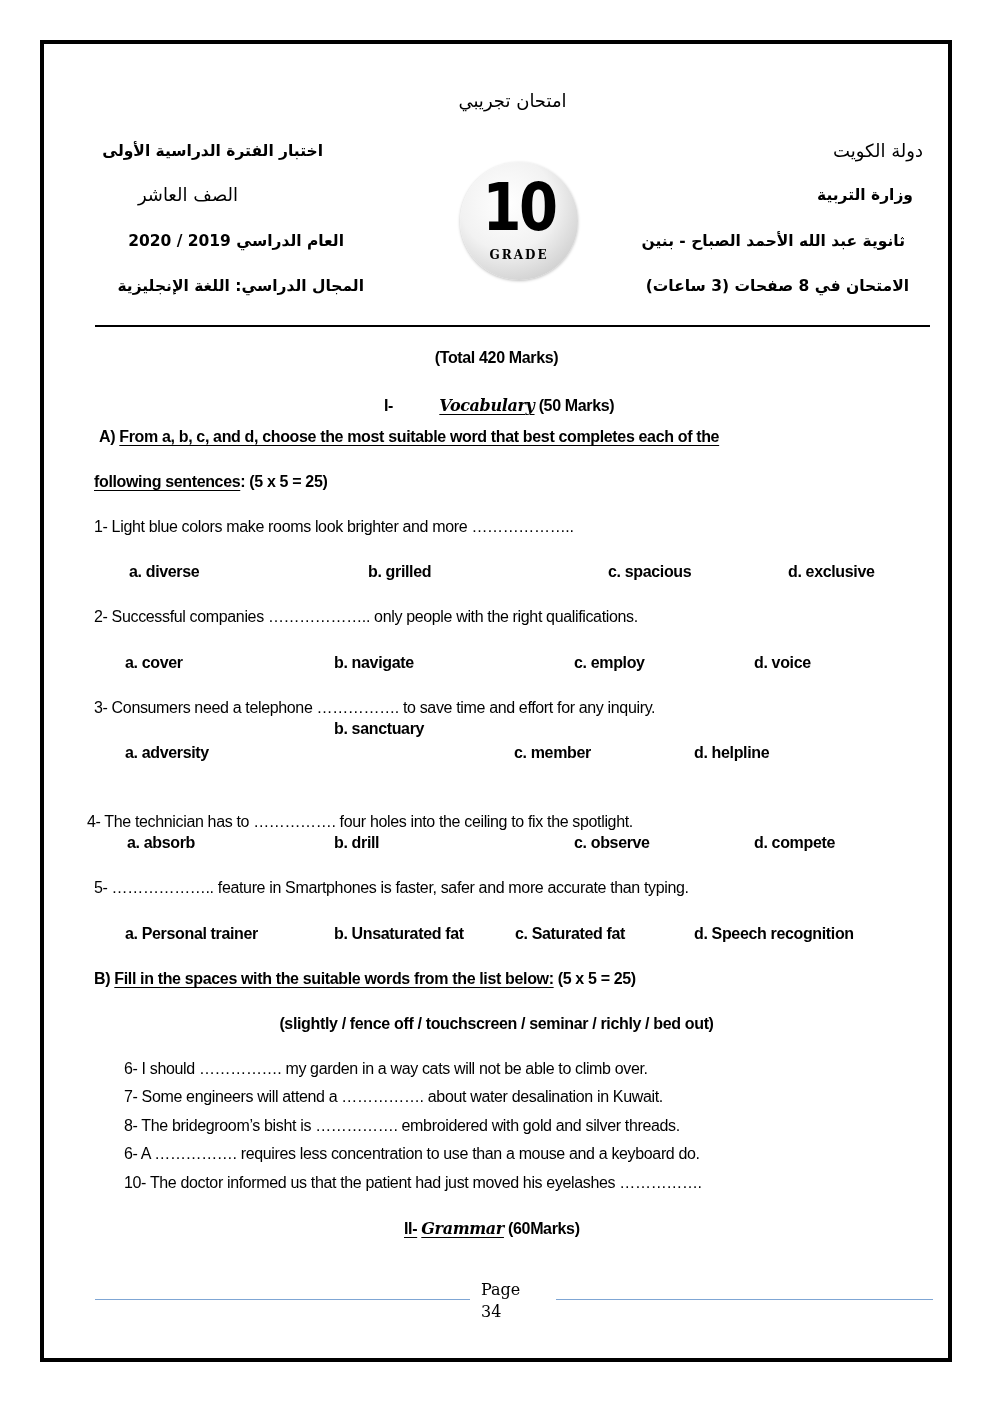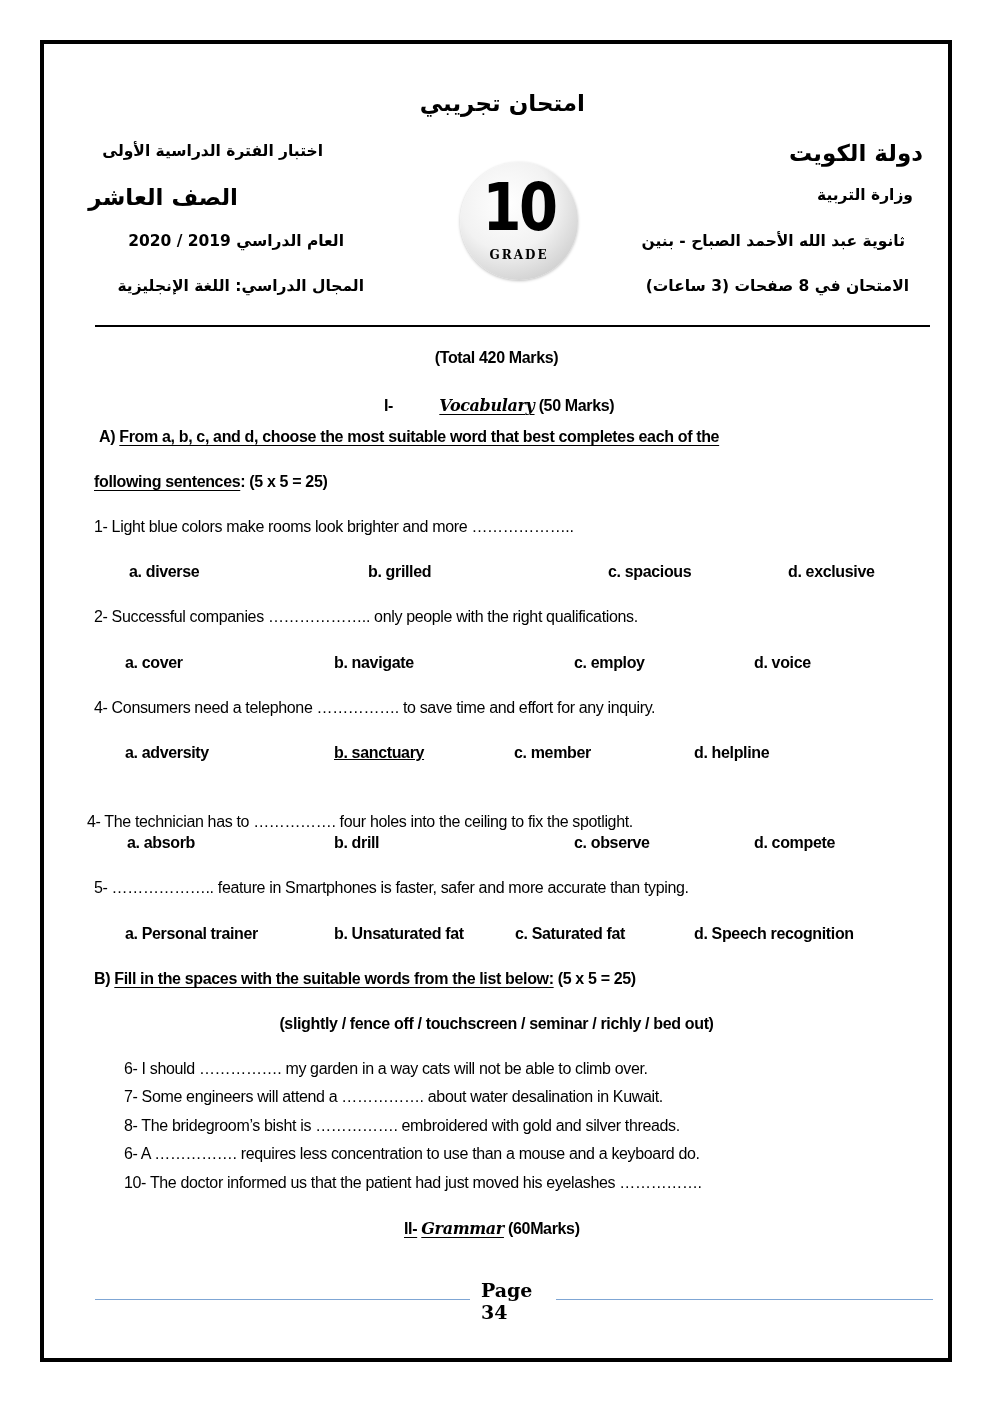--- a/index.html
+++ b/index.html
@@ -2,37 +2,37 @@
 <html><head>
 <meta charset="utf-8">
 <style>
   html, body { margin:0; padding:0; background:#fff; }
   body { width:993px; height:1404px; position:relative; overflow:hidden;
          font-family: "Liberation Sans", sans-serif; color:#000; }
   .frame { position:absolute; left:40px; top:40px; width:904px; height:1314px;
            border:4px solid #000; box-sizing:content-box; }
   .abs { position:absolute; white-space:nowrap; }
   .ar { direction:rtl; font-family:"DejaVu Sans", sans-serif; }
-  .ar-light { font-size:23px; font-weight:bold; }
+  .ar-light { font-size:18px; font-weight:normal; }
   .ar-bold { font-size:15.5px; font-weight:bold; }
   .en { font-family:"Liberation Sans", sans-serif; font-size:16px; letter-spacing:-0.35px; }
   .en-b { font-weight:bold; }
   .u { text-decoration:underline; text-underline-offset:3px; }
   .fancy { font-family:"DejaVu Serif", serif; font-weight:bold; font-style:italic; text-decoration:underline; text-underline-offset:3px; }
   .divider { position:absolute; left:95px; top:325px; width:835px; height:0; border-top:2px solid #000; }
   .logo { position:absolute; left:460px; top:162px; width:118px; height:118px; border-radius:50%;
           background: radial-gradient(circle at 40% 35%, #ffffff 0%, #f2f2f2 45%, #cfcfcf 80%, #bdbdbd 100%);
           box-shadow: 0 1px 3px rgba(0,0,0,0.25); }
   .logo .num { position:absolute; left:0; right:0; top:10px; text-align:center;
                font-family:"DejaVu Sans", sans-serif; font-weight:bold; font-size:66px; letter-spacing:-3px;
                transform:scaleX(0.85); line-height:72px; }
   .logo .grade { position:absolute; left:0; right:0; top:86px; text-align:center;
                  font-family:"DejaVu Serif", serif; font-weight:bold; font-size:12px; letter-spacing:2px; }
   .footer-line { position:absolute; top:1299px; height:0; border-top:1.5px solid #7fa6d4; }
-  .page-lbl { font-family:"DejaVu Serif", serif; font-weight:bold; font-size:19px; line-height:20px; }
+  .page-lbl { font-family:"DejaVu Serif", serif; font-weight:normal; font-size:16px; line-height:20px; }
   .list-item { position:absolute; left:124px; white-space:nowrap; }
 </style>
 </head>
 <body>
 
 <div class="frame"></div>
 
 <div class="abs ar ar-light" style="left:440px; top:90px; width:145px; text-align:center;">امتحان تجريبي</div>
 
 <div class="abs ar ar-light" style="right:70px; top:140px;">دولة الكويت</div>
@@ -74,23 +74,23 @@
 <div class="abs en en-b" style="left:368px; top:563px;">b. grilled</div>
 <div class="abs en en-b" style="left:608px; top:563px;">c. spacious</div>
 <div class="abs en en-b" style="left:788px; top:563px;">d. exclusive</div>
 
 <div class="abs en" style="left:94px; top:608px;">2- Successful companies ……………….. only people with the right qualifications.</div>
 <div class="abs en en-b" style="left:125px; top:654px;">a. cover</div>
 <div class="abs en en-b" style="left:334px; top:654px;">b. navigate</div>
 <div class="abs en en-b" style="left:574px; top:654px;">c. employ</div>
 <div class="abs en en-b" style="left:754px; top:654px;">d. voice</div>
 
-<div class="abs en" style="left:94px; top:699px;">4- Consumers need a telephone ……………. to save time and effort for any inquiry.</div>
+<div class="abs en" style="left:94px; top:699px;">3- Consumers need a telephone ……………. to save time and effort for any inquiry.</div>
 <div class="abs en en-b" style="left:125px; top:744px;">a. adversity</div>
-<div class="abs en en-b" style="left:334px; top:744px;text-decoration:underline;">b. sanctuary</div>
+<div class="abs en en-b" style="left:334px; top:720px;">b. sanctuary</div>
 <div class="abs en en-b" style="left:514px; top:744px;">c. member</div>
 <div class="abs en en-b" style="left:694px; top:744px;">d. helpline</div>
 
 <div class="abs en" style="left:87px; top:789px;margin-top:24px;">4- The technician has to ……………. four holes into the ceiling to fix the spotlight.</div>
 <div class="abs en en-b" style="left:127px; top:834px;">a. absorb</div>
 <div class="abs en en-b" style="left:334px; top:834px;">b. drill</div>
 <div class="abs en en-b" style="left:574px; top:834px;">c. observe</div>
 <div class="abs en en-b" style="left:754px; top:834px;">d. compete</div>
 
 <div class="abs en" style="left:94px; top:879px;">5- ……………….. feature in Smartphones is faster, safer and more accurate than typing.</div>

